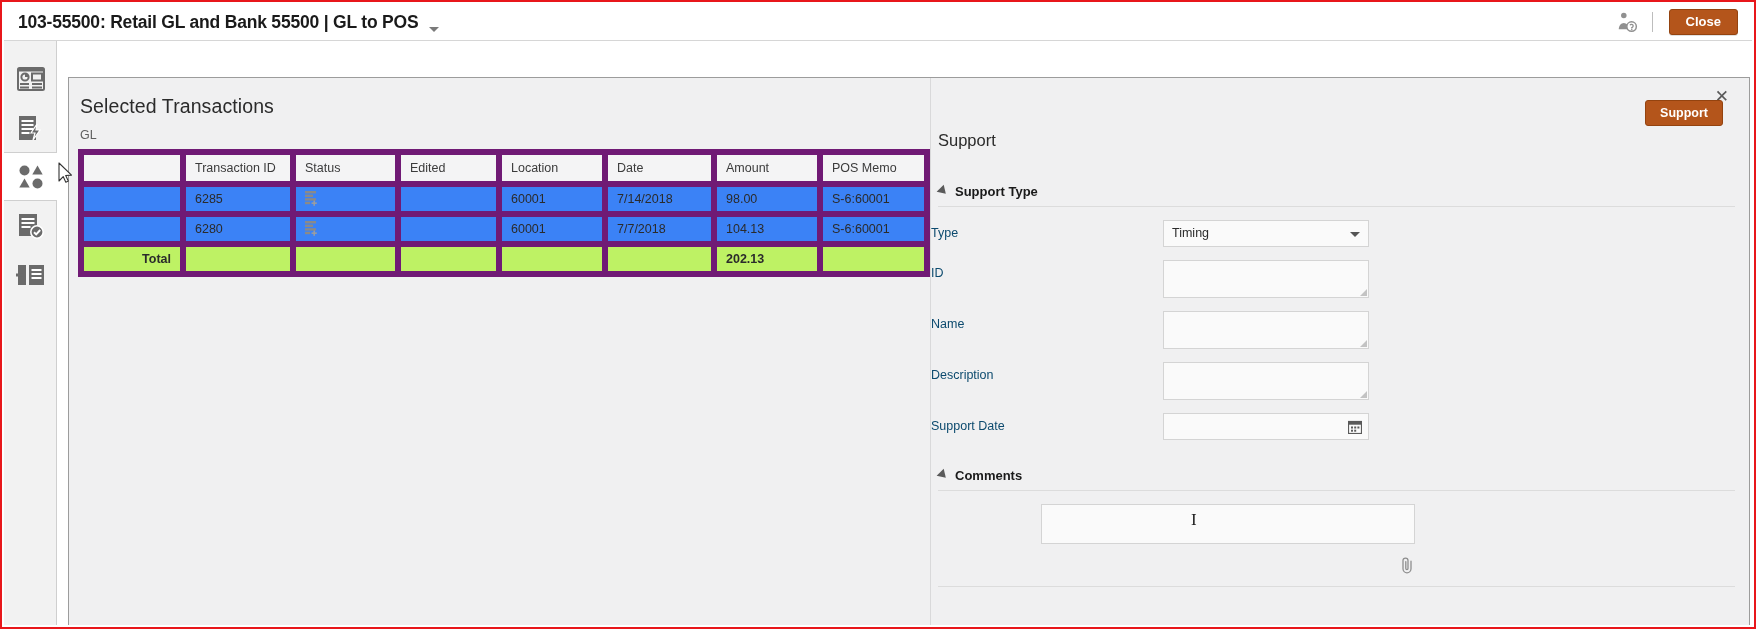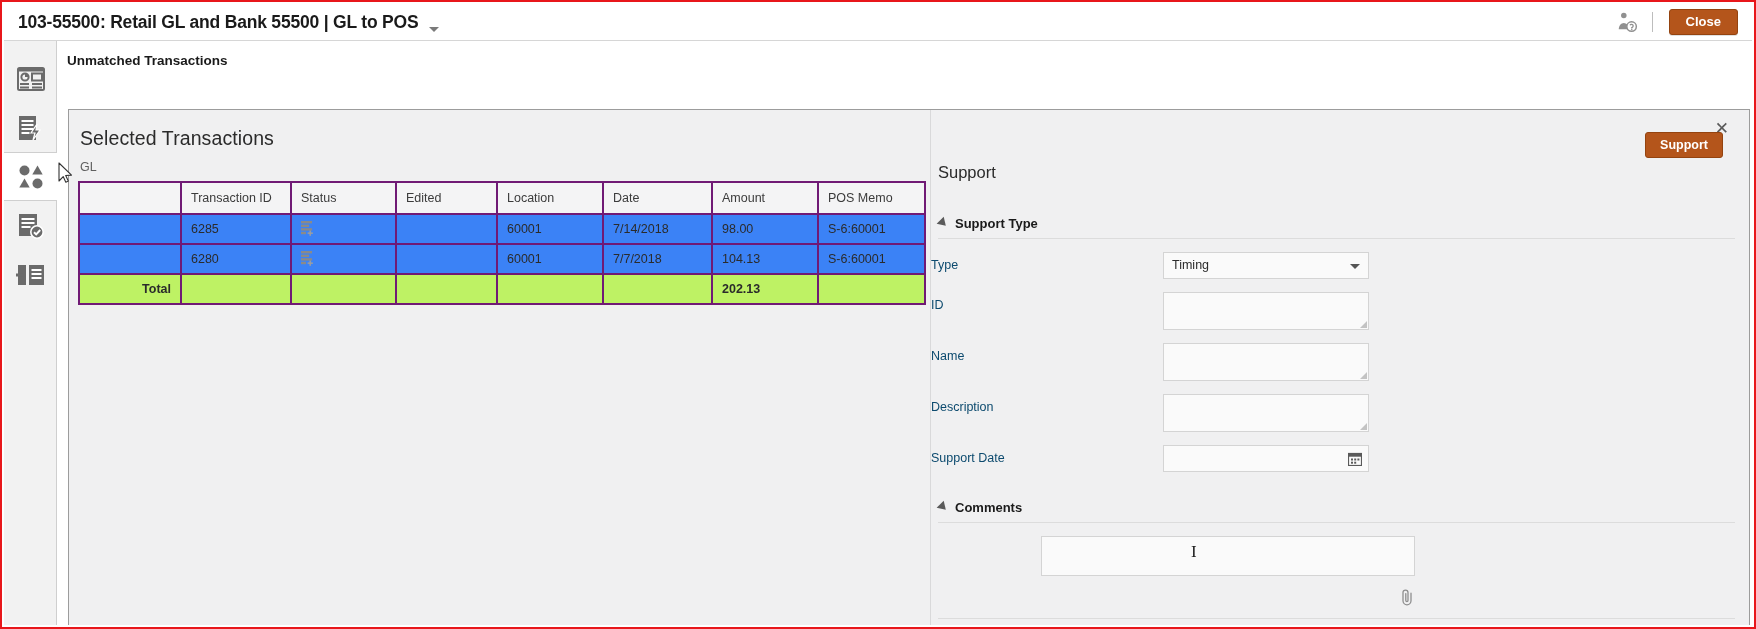--- a/index.html
+++ b/index.html
@@ -75,40 +75,39 @@
     font-size:13.5px; font-weight:bold; color:#1a1a1a;
     padding:12px 0 8px 10px;
   }
 
   
   #dialog {
     position:absolute; left:11px; top:36px; right:2px; bottom:0;
     background:#f0f0f1;
     border:1px solid #9c9c9c;
     border-bottom:none;
-    margin-top:32px;
   }
   #dialog-inner { position:absolute; inset:0; display:flex; }
 
   
   #left-pane { width:861px; position:relative; padding:0; }
   #sel-title {
     font-size:19.5px; color:#2b2b2b; font-weight:normal;
     padding:17px 0 0 11px; letter-spacing:.1px;
   }
   #gl-label { font-size:12.5px; color:#5f5f5f; padding:10px 0 7px 11px; }
 
   table.txn {
     margin-left:9px; border-collapse:collapse;
     width:846px; background:#fff;
     font-size:12.5px; color:#2b2b2b;
     table-layout:fixed;
   }
   table.txn th, table.txn td {
-    border:2px solid #701a75;
+    border:6px solid #701a75;
     padding:0 9px; height:30px;
     font-weight:normal; text-align:left; vertical-align:middle;
     overflow:hidden; white-space:nowrap;
   }
   table.txn thead th { background:#f4f4f5; color:#3b3b3b; height:32px; }
   table.txn tbody td { background:#3b82f6; }
   table.txn tfoot td { background:#bef264; font-weight:bold; }
   .num { text-align:right; }
   .c-sel   { width:102px; }
   .c-txid  { width:110px; }
@@ -271,21 +270,20 @@
         <rect x="13" y="5" width="15" height="20" fill="#6b6b6b"></rect>
         <rect x="15.5" y="9" width="10" height="2" fill="#fff"></rect>
         <rect x="15.5" y="13" width="10" height="2" fill="#fff"></rect>
         <rect x="15.5" y="17" width="10" height="2" fill="#fff"></rect>
       </svg>
     </div>
   </div>
 
   <div id="content">
 
-    <div id="page-heading">Unmatched Transactions</div>
 
     <div id="dialog">
       <div id="dialog-inner">
 
         <div id="left-pane">
           <div id="sel-title">Selected Transactions</div>
           <div id="gl-label">GL</div>
 
           <table class="txn">
             <thead>

